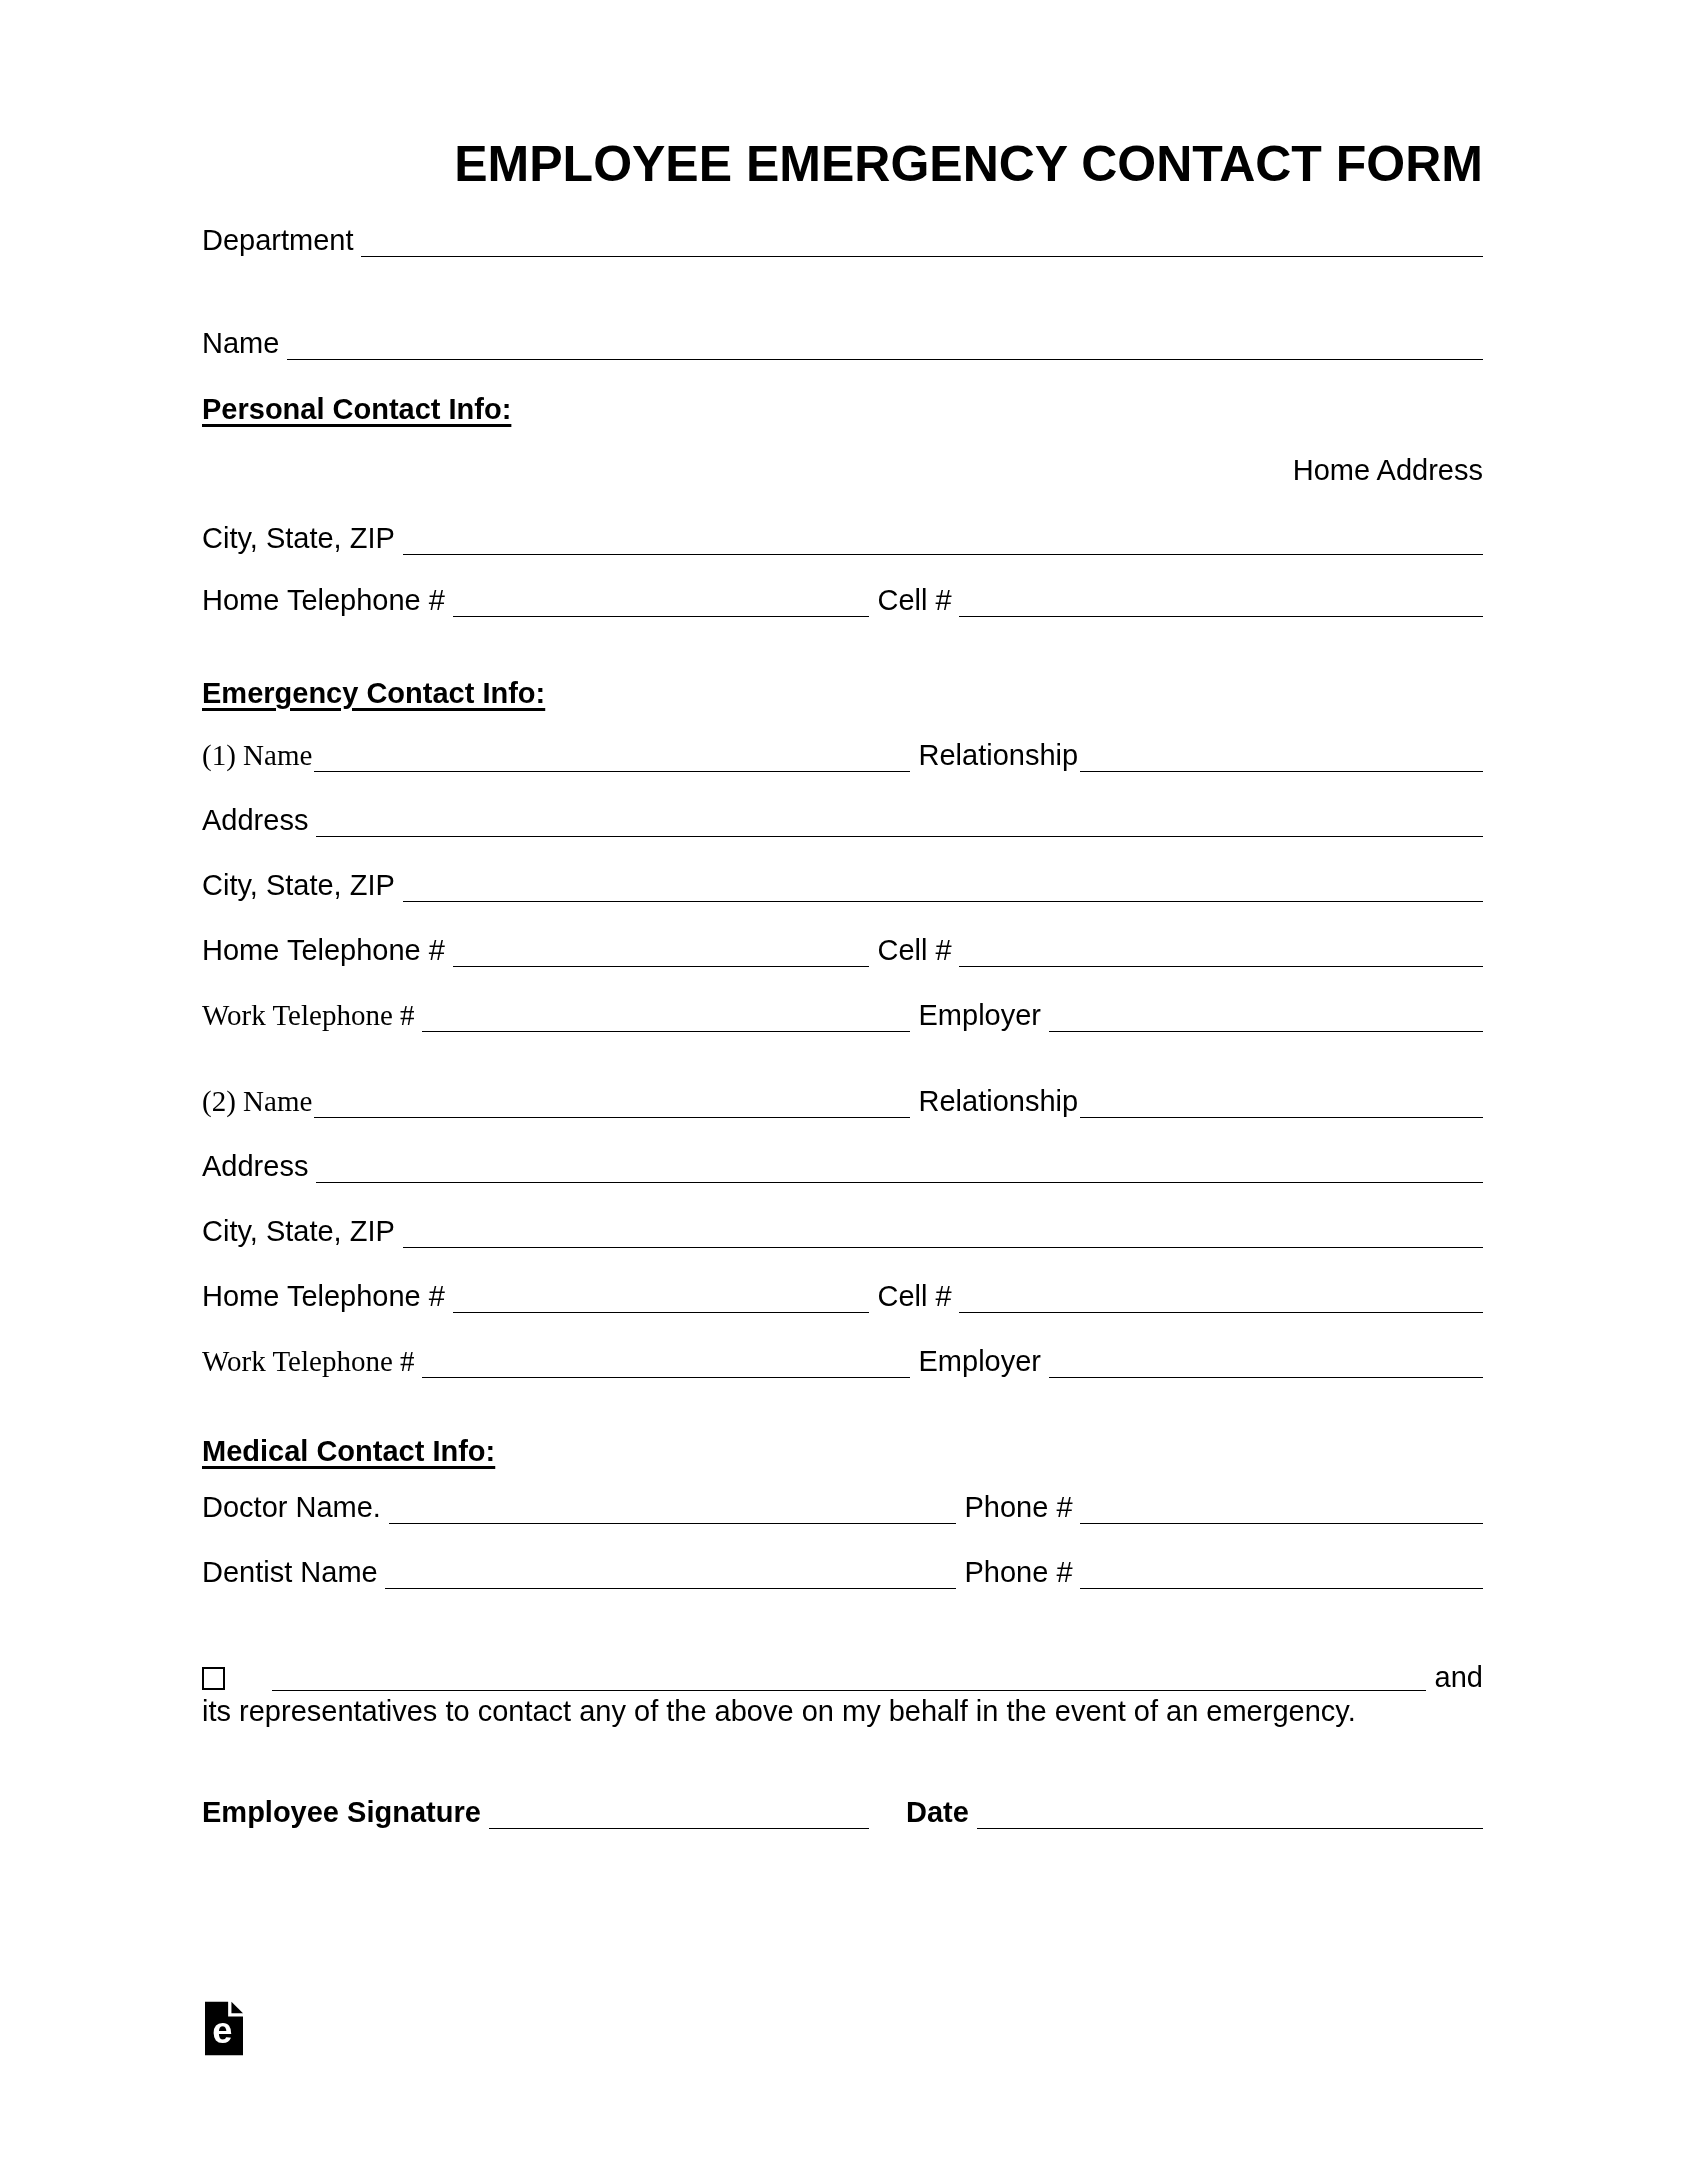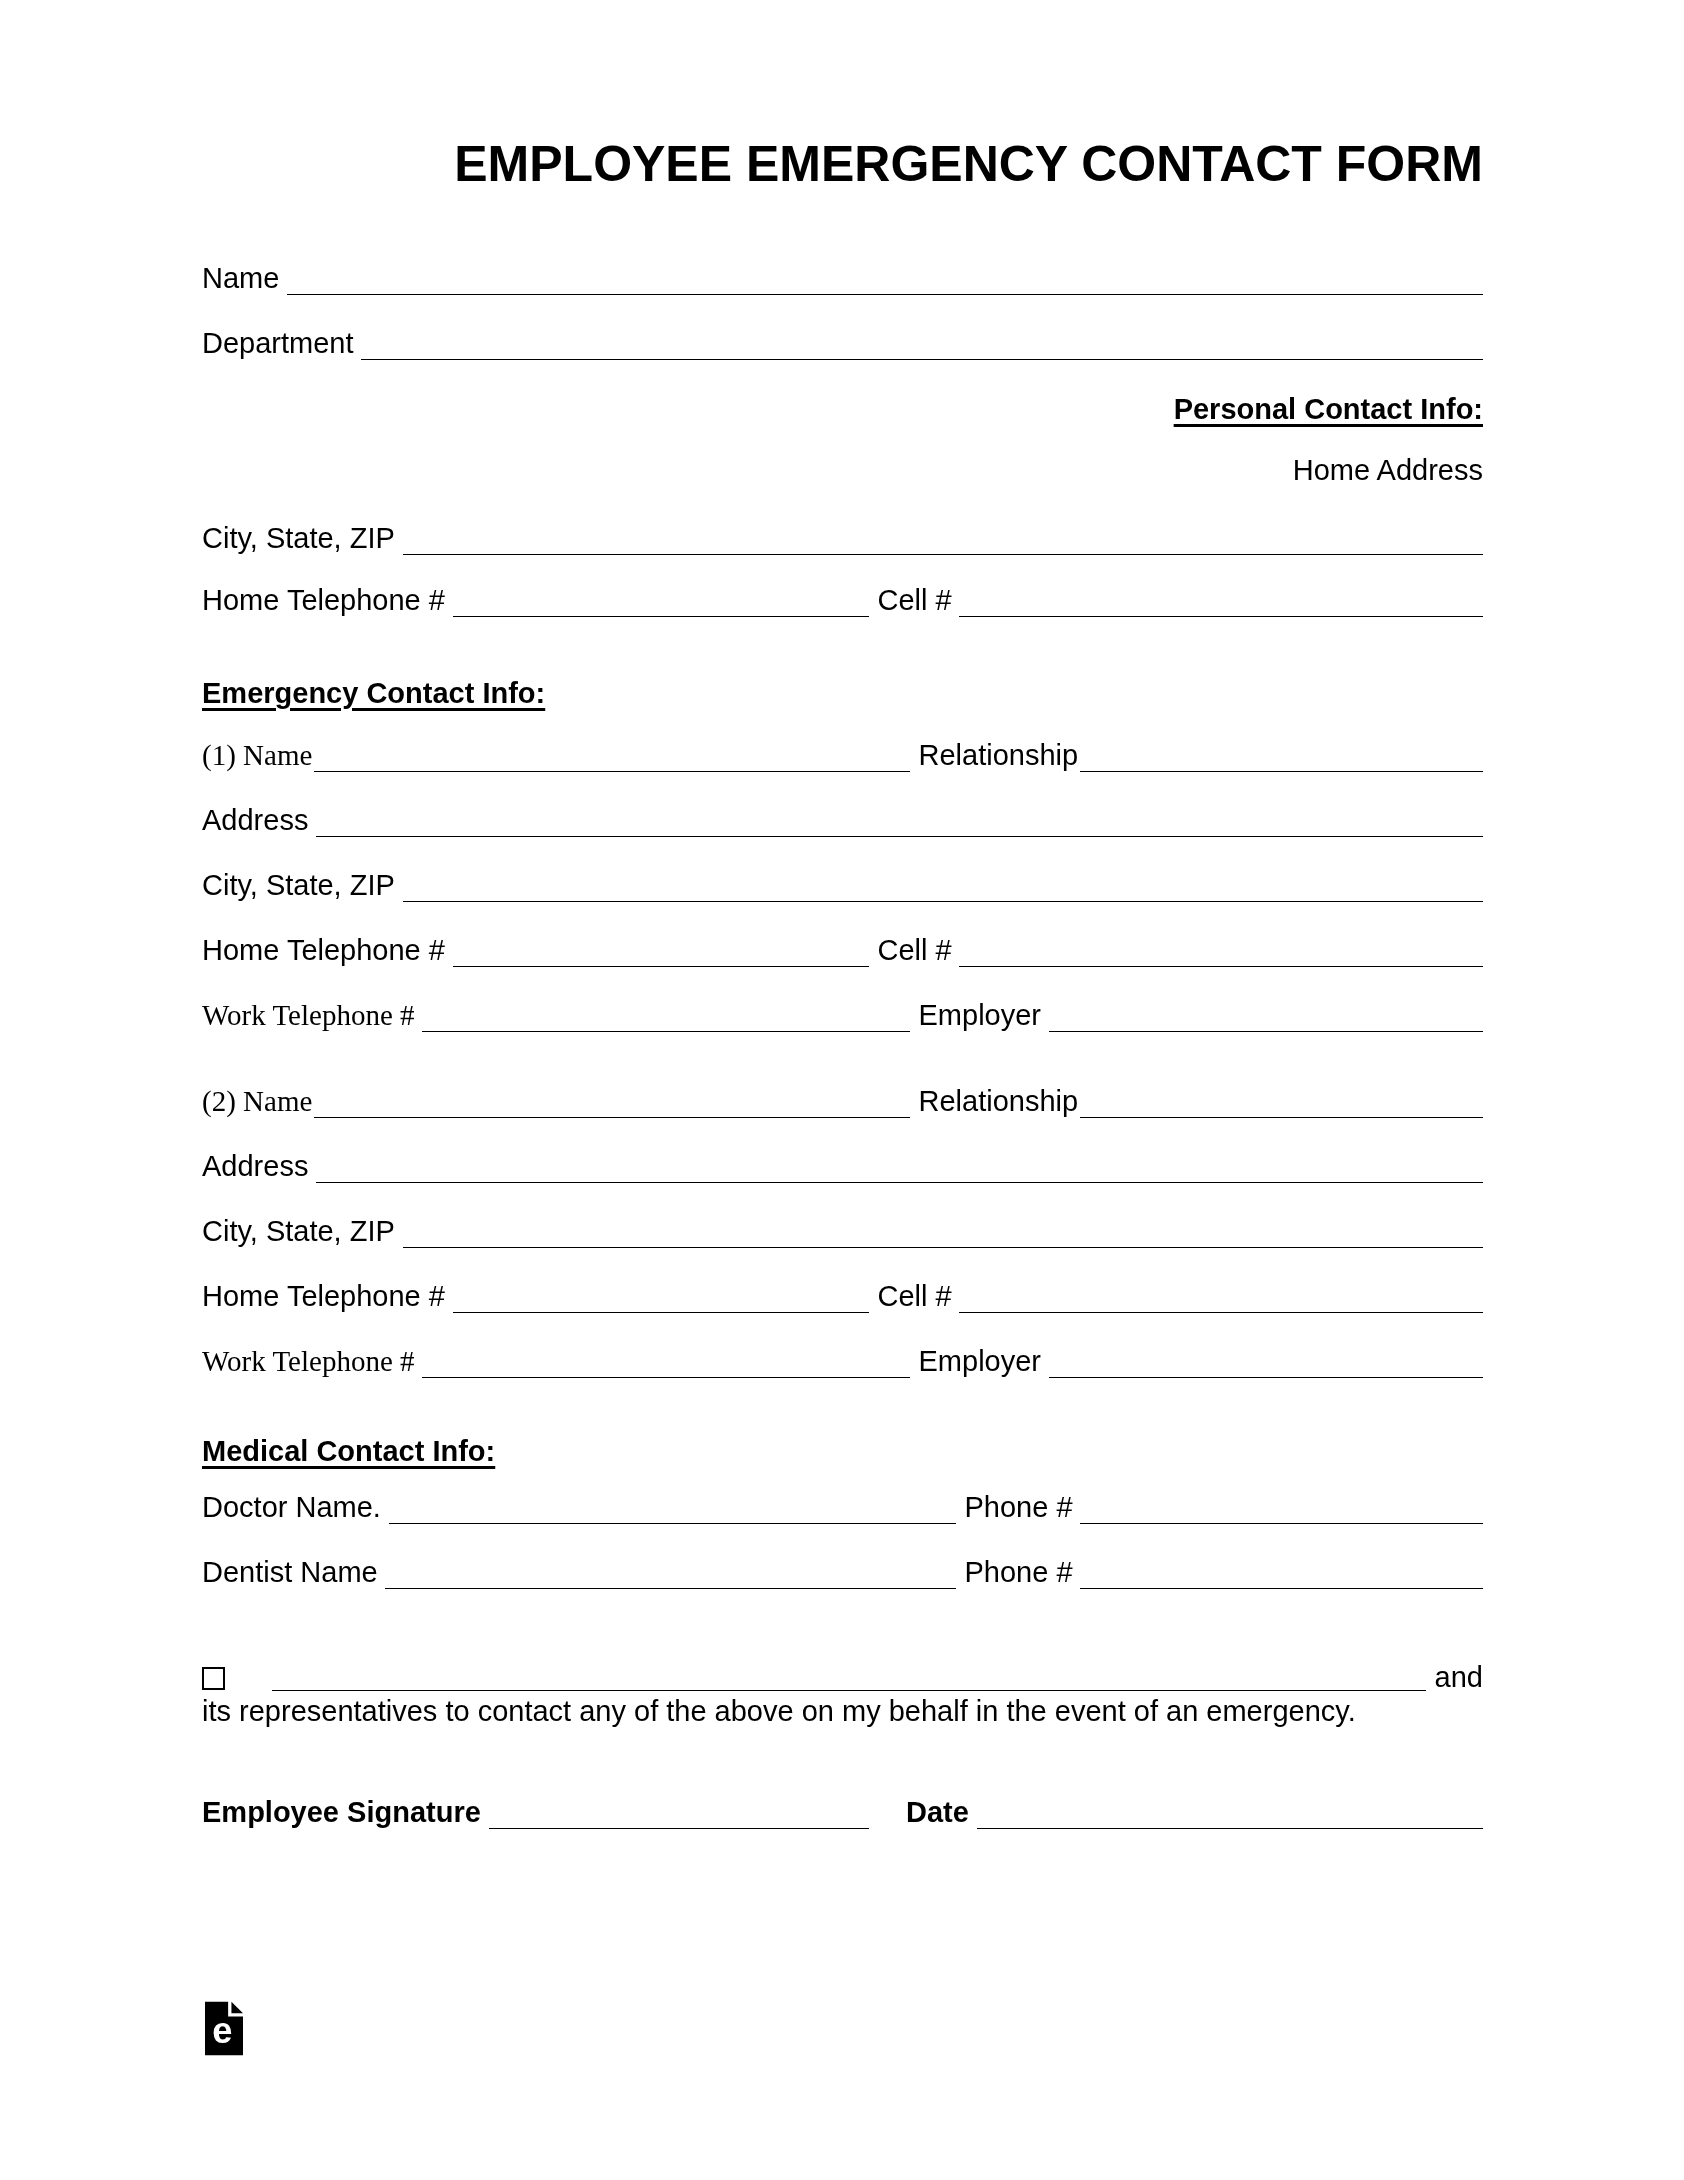--- a/index.html
+++ b/index.html
@@ -53,21 +53,21 @@
     line-height: 37px;
     font-size: 29px;
     font-weight: 700;
     text-decoration: underline;
     text-decoration-thickness: 2.6px;
     text-underline-offset: 5.1px;
   }
   
   .mt77 { margin-top: 66px; }
   .mt33 { margin-top: 28px; }
-  .mt36 { margin-top: 31px; text-align: right; }
+  .mt36 { margin-top: 31px; }
   .mt24 { margin-top: 25px; flex-direction: column; }
   .mt29 { margin-top: 25px; }
   .mt68 { margin-top: 58px; }
   .mt27 { margin-top: 23px; }
   .mt57 { margin-top: 49px; }
   .mt65 { margin-top: 55px; }
   .mt20 { margin-top: 17px; }
   .mt34 { margin-top: 29px; align-items: center; }
   .authorization {
     margin-top: 70px;
@@ -106,26 +106,26 @@
   }
 </style>
 </head>
 <body>
 
 <div class="page">
   <div class="content">
 
     <div class="title">EMPLOYEE EMERGENCY CONTACT FORM</div>
 
+    <div class="frow mt33">
+      <span class="lbl">Department</span>
+      <span class="blank"></span>
+    </div>
     <div class="frow mt77">
       <span class="lbl">Name</span>
-      <span class="blank"></span>
-    </div>
-    <div class="frow mt33">
-      <span class="lbl">Department</span>
       <span class="blank"></span>
     </div>
 
     <div class="section-heading mt36">Personal Contact Info:</div>
     <div class="frow mt24">
       <span class="lbl">Home Address</span>
       <span class="blank nogap"></span>
     </div>
     <div class="frow mt33">
       <span class="lbl">City, State, ZIP</span>

